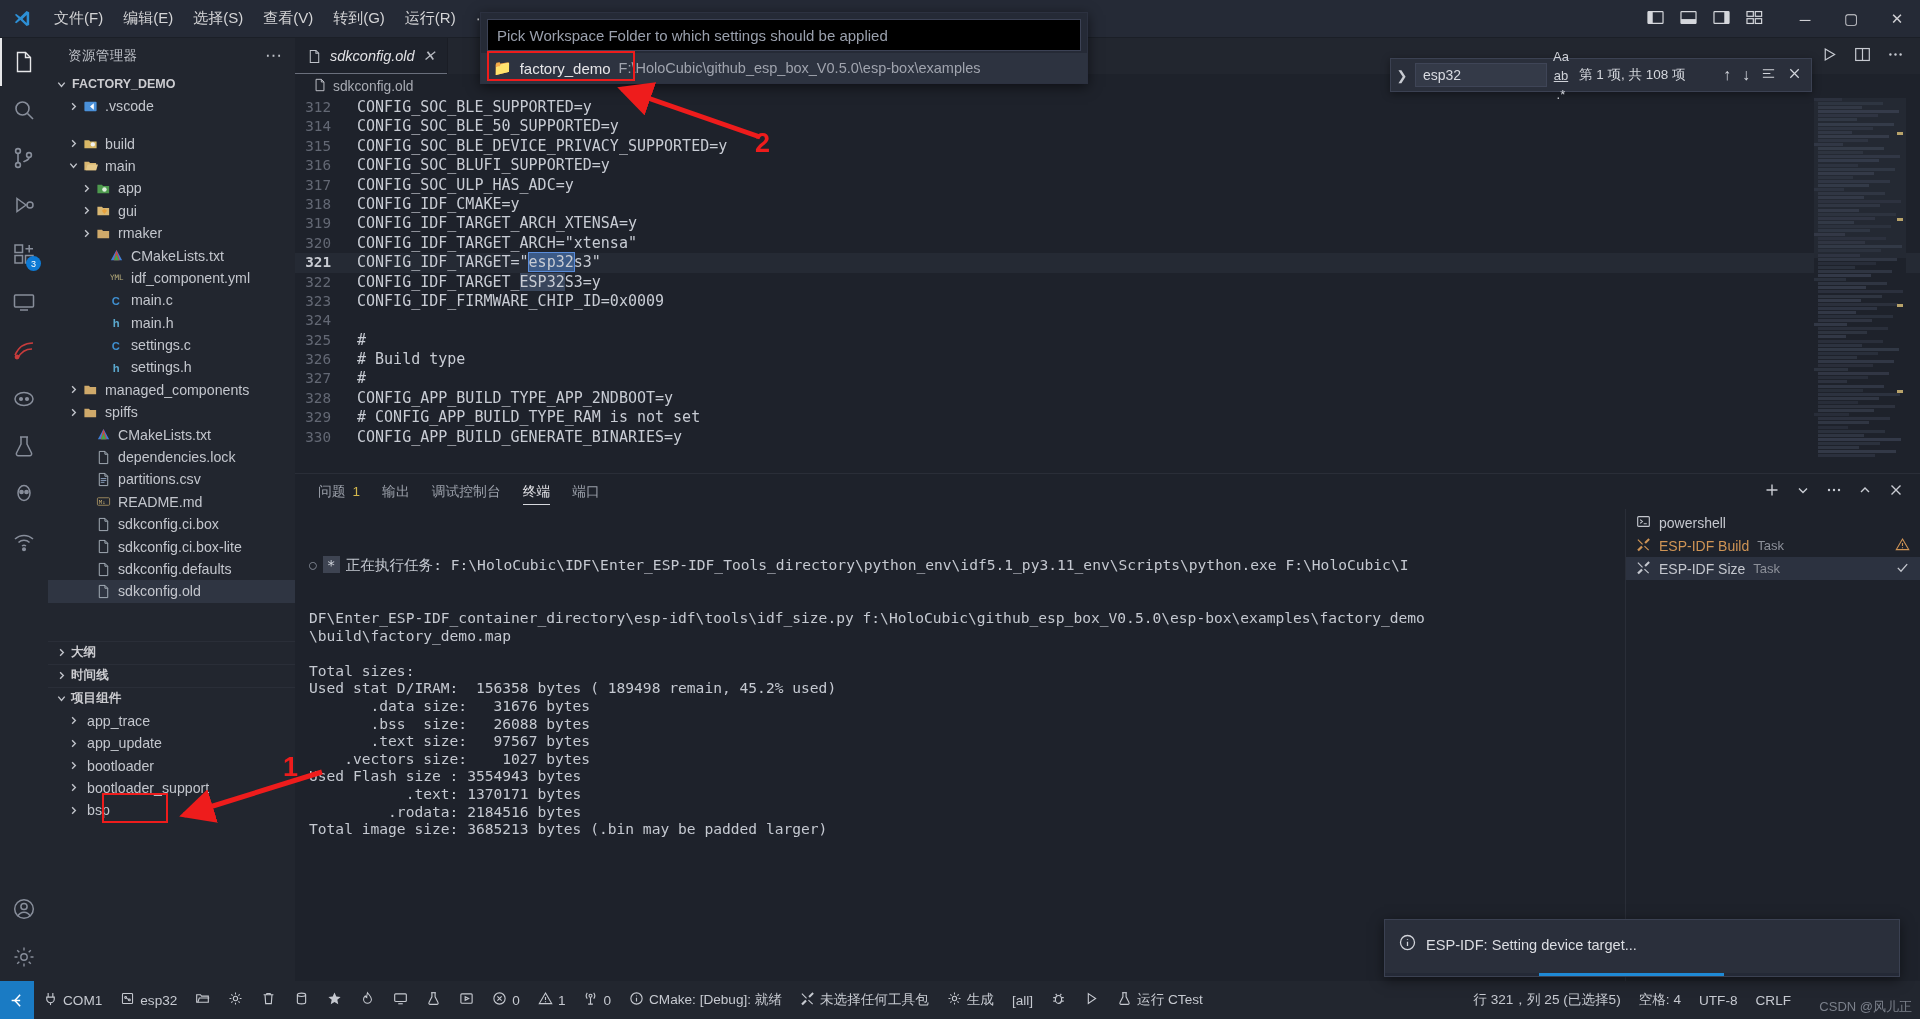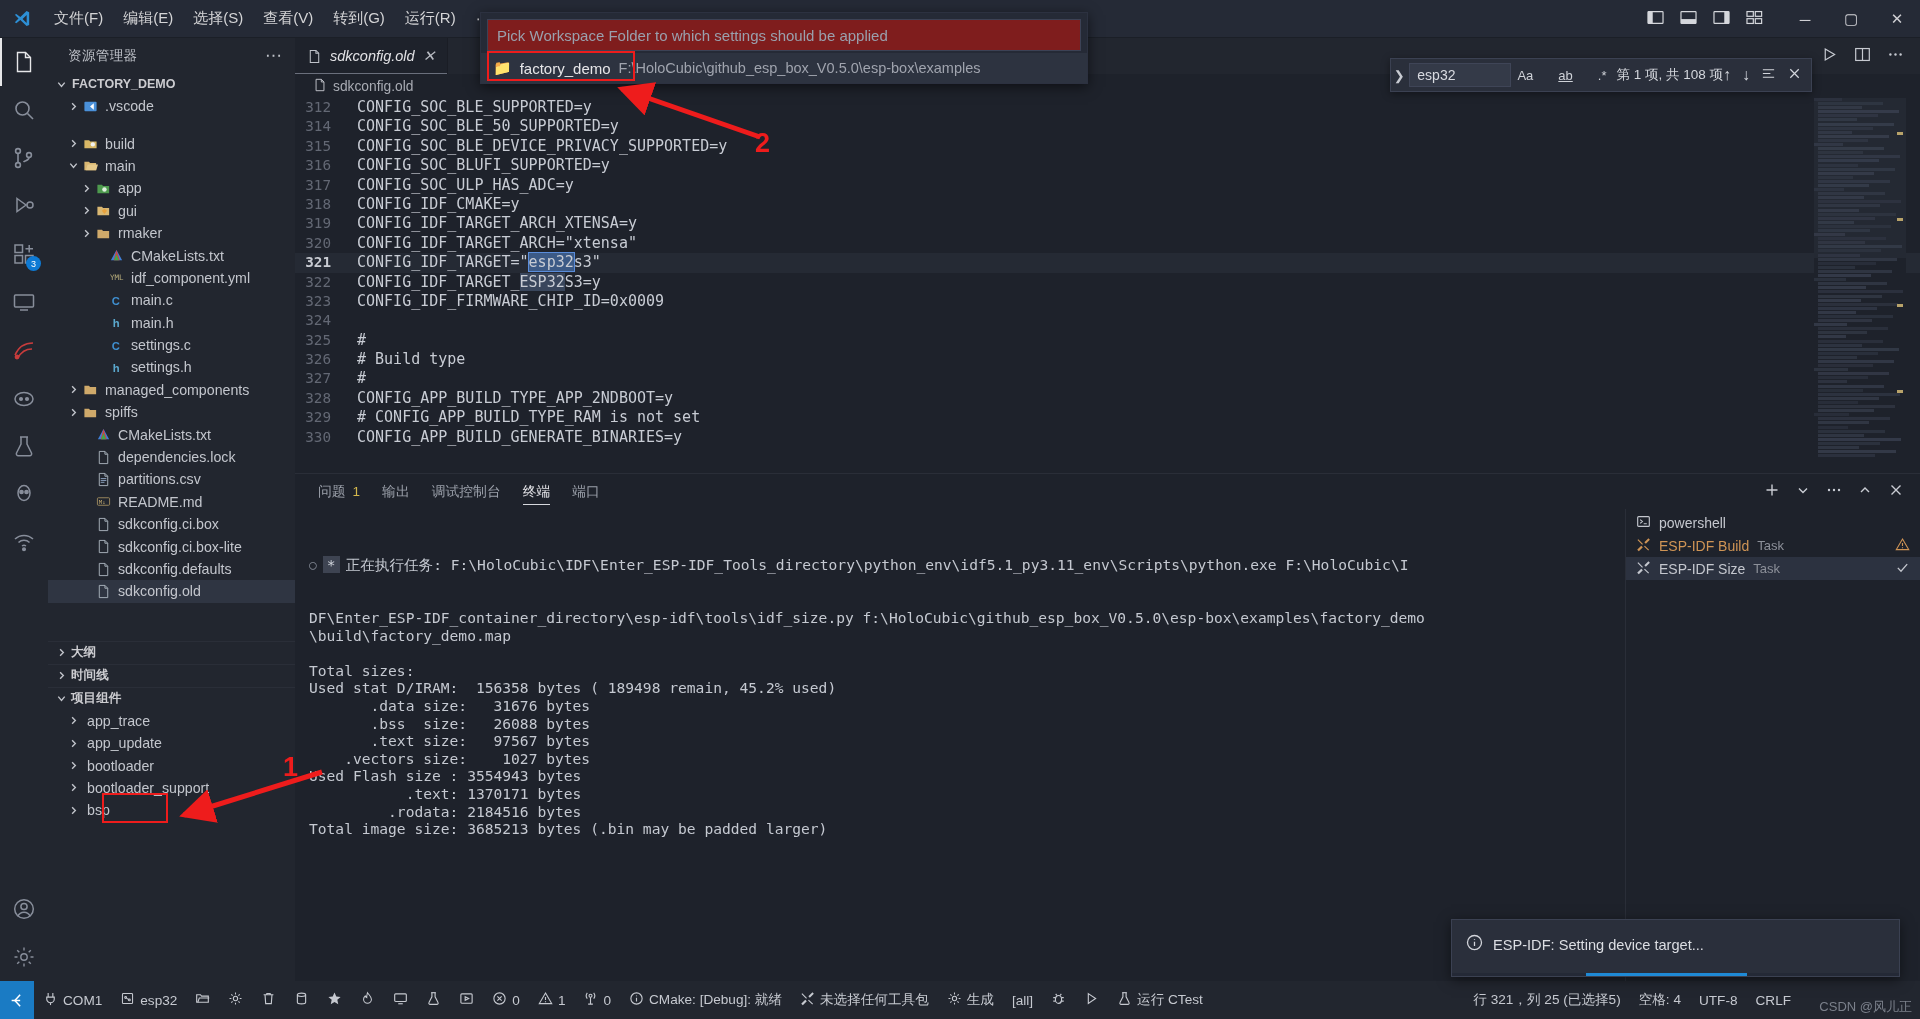--- a/index.html
+++ b/index.html
@@ -44,21 +44,21 @@
   
   .quickpick {
     position: absolute; left: 480px; top: 12px; width: 608px;
     background: #252a36;
     box-shadow: 0 3px 12px rgba(0,0,0,.55);
     z-index: 60;
     border: 1px solid #2c3140;
   }
   .qp-input {
     height: 32px; margin: 6px 6px 2px 6px;
-    background: #7f1d1d; border: 1px solid #3c4255;
+    background: #000000; border: 1px solid #3c4255;
     display: flex; align-items: center; padding: 0 9px;
     font-size: 15px; color: #9aa0ad;
   }
   .qp-row {
     height: 30px; display: flex; align-items: center; padding: 0 12px;
     background: #2d3340; font-size: 15px; gap: 8px;
   }
   .qp-name { color: #e6e6e8; }
   .qp-path { color: #a0a4ae; font-size: 14.5px; }
   .qp-redbox {
@@ -180,21 +180,21 @@
     background: #2a2f3b; border: 1px solid #3b4152;
     display: flex; align-items: center; gap: 0; z-index: 40;
     box-shadow: 0 2px 8px rgba(0,0,0,.4);
   }
   .fw-toggle { width: 22px; text-align: center; color: #c8cbd2; font-size: 13px; }
   .fw-input {
     width: 132px; height: 24px; background: #343a48; border: 1px solid #3f4557;
     color: #d8dae0; font-size: 14px; display: flex; align-items: center; padding: 0 7px;
     margin-left: 2px;
   }
-  .fw-opts { display: flex; align-items: center; gap: 25px; margin-left: 6px; color: #cfd2d8; font-size: 13px; }
+  .fw-opts { display: flex; align-items: center; gap: 4px; margin-left: 6px; color: #cfd2d8; font-size: 13px; flex-direction: column; }
   .fw-count { font-size: 13.5px; color: #d3d6dc; margin-left: 10px; white-space: nowrap; }
   .fw-btns { display: flex; align-items: center; gap: 11px; margin-left: auto; padding-right: 9px; color: #d3d6dc; }
   .fw-btns svg { width: 15px; height: 15px; }
 
   
   .panel {
     position: absolute; left: 295px; top: 473px; right: 0; height: 508px;
     background: #1e222b; border-top: 1px solid #2a2e38;
   }
   .panel-tabs {
@@ -233,21 +233,21 @@
     font-size: 14px; color: #c4c7ce;
   }
   .tsrow.active { background: #2c3240; }
   .tsrow svg { width: 15px; height: 15px; }
   .tsrow .sub { color: #8c9099; font-size: 13px; }
   .tsrow .right { margin-left: auto; }
   .ts-build { color: #cf9455; }
 
   
   .toast {
-    position: absolute; right: 20px; bottom: 42px; width: 449px; height: 58px;
+    position: absolute; right: 20px; bottom: 42px; width: 516px; height: 58px;
     background: #2a2f3b; border: 1px solid #3b4152;
     box-shadow: 0 3px 12px rgba(0,0,0,.5); z-index: 50;
   }
   .toast-inner { display: flex; align-items: center; gap: 10px; padding: 14px 14px 0 14px; }
   .toast-text { font-size: 14.6px; color: #dcdee3; }
   .toast-prog {
     position: absolute; left: 0; bottom: 0; height: 3px; width: 100%; background: #242936;
   }
   .toast-prog i { display: block; height: 3px; width: 36%; margin-left: 30%; background: #1f8ad6; }
 

